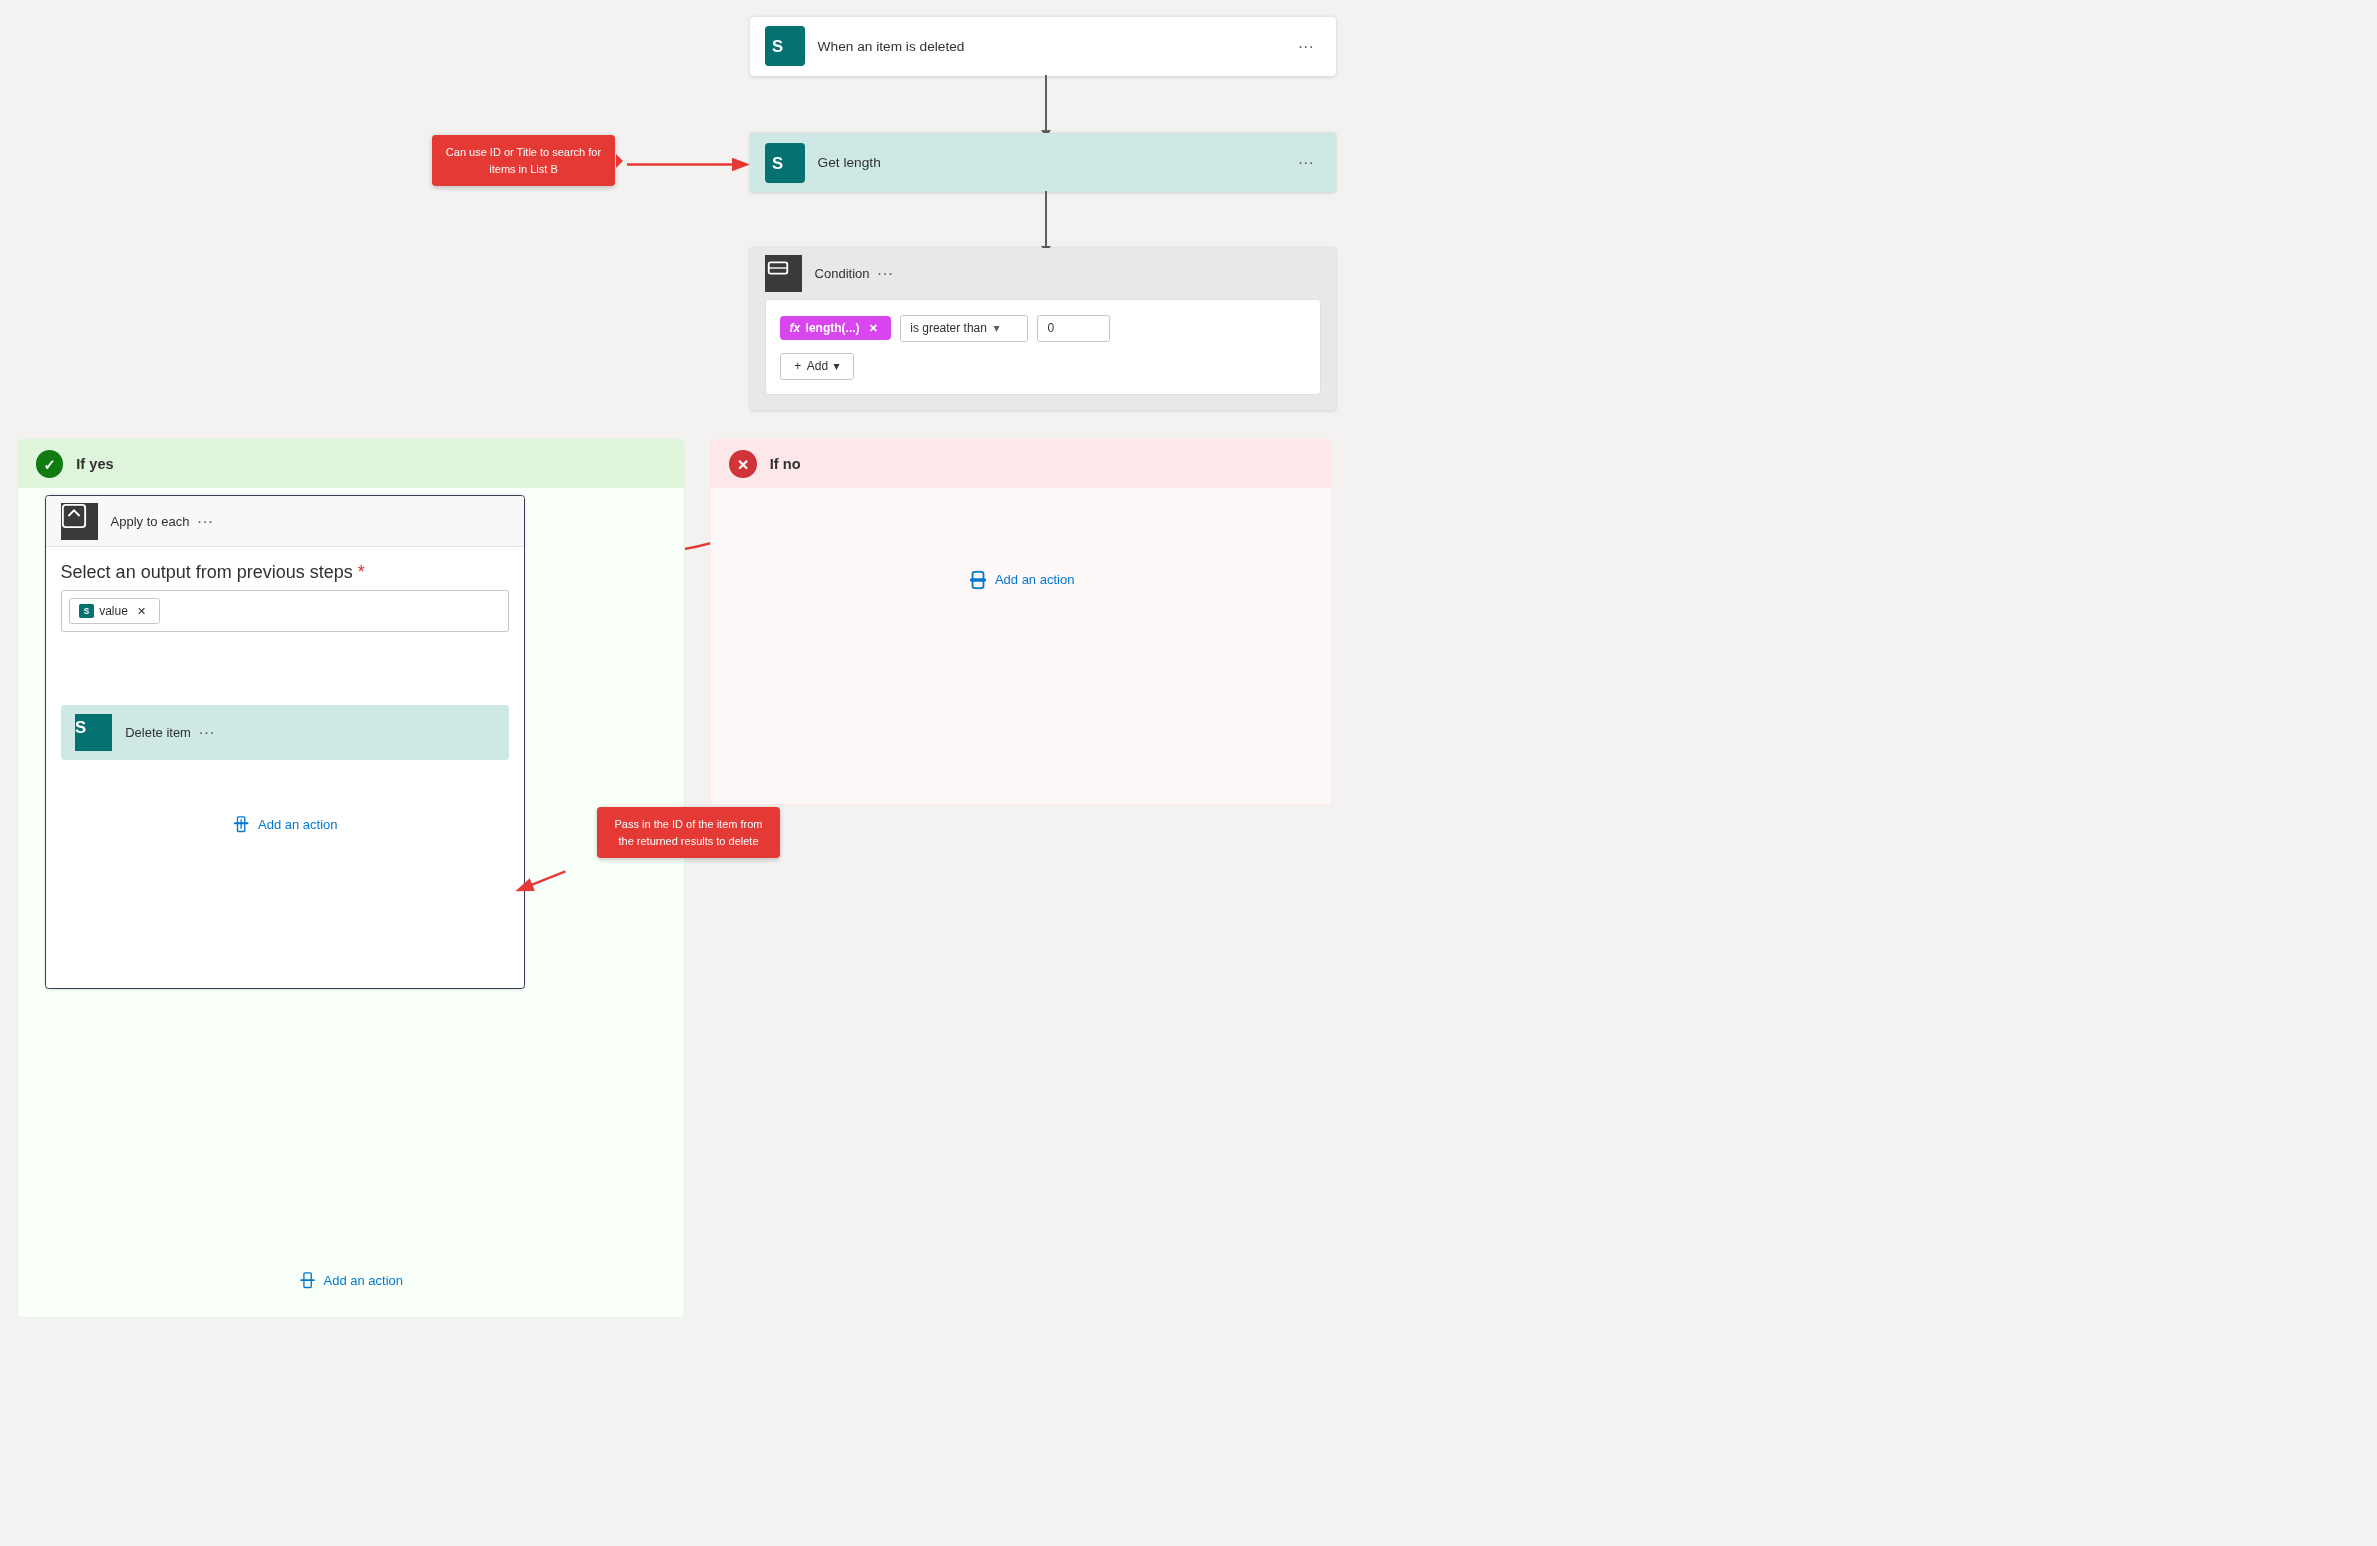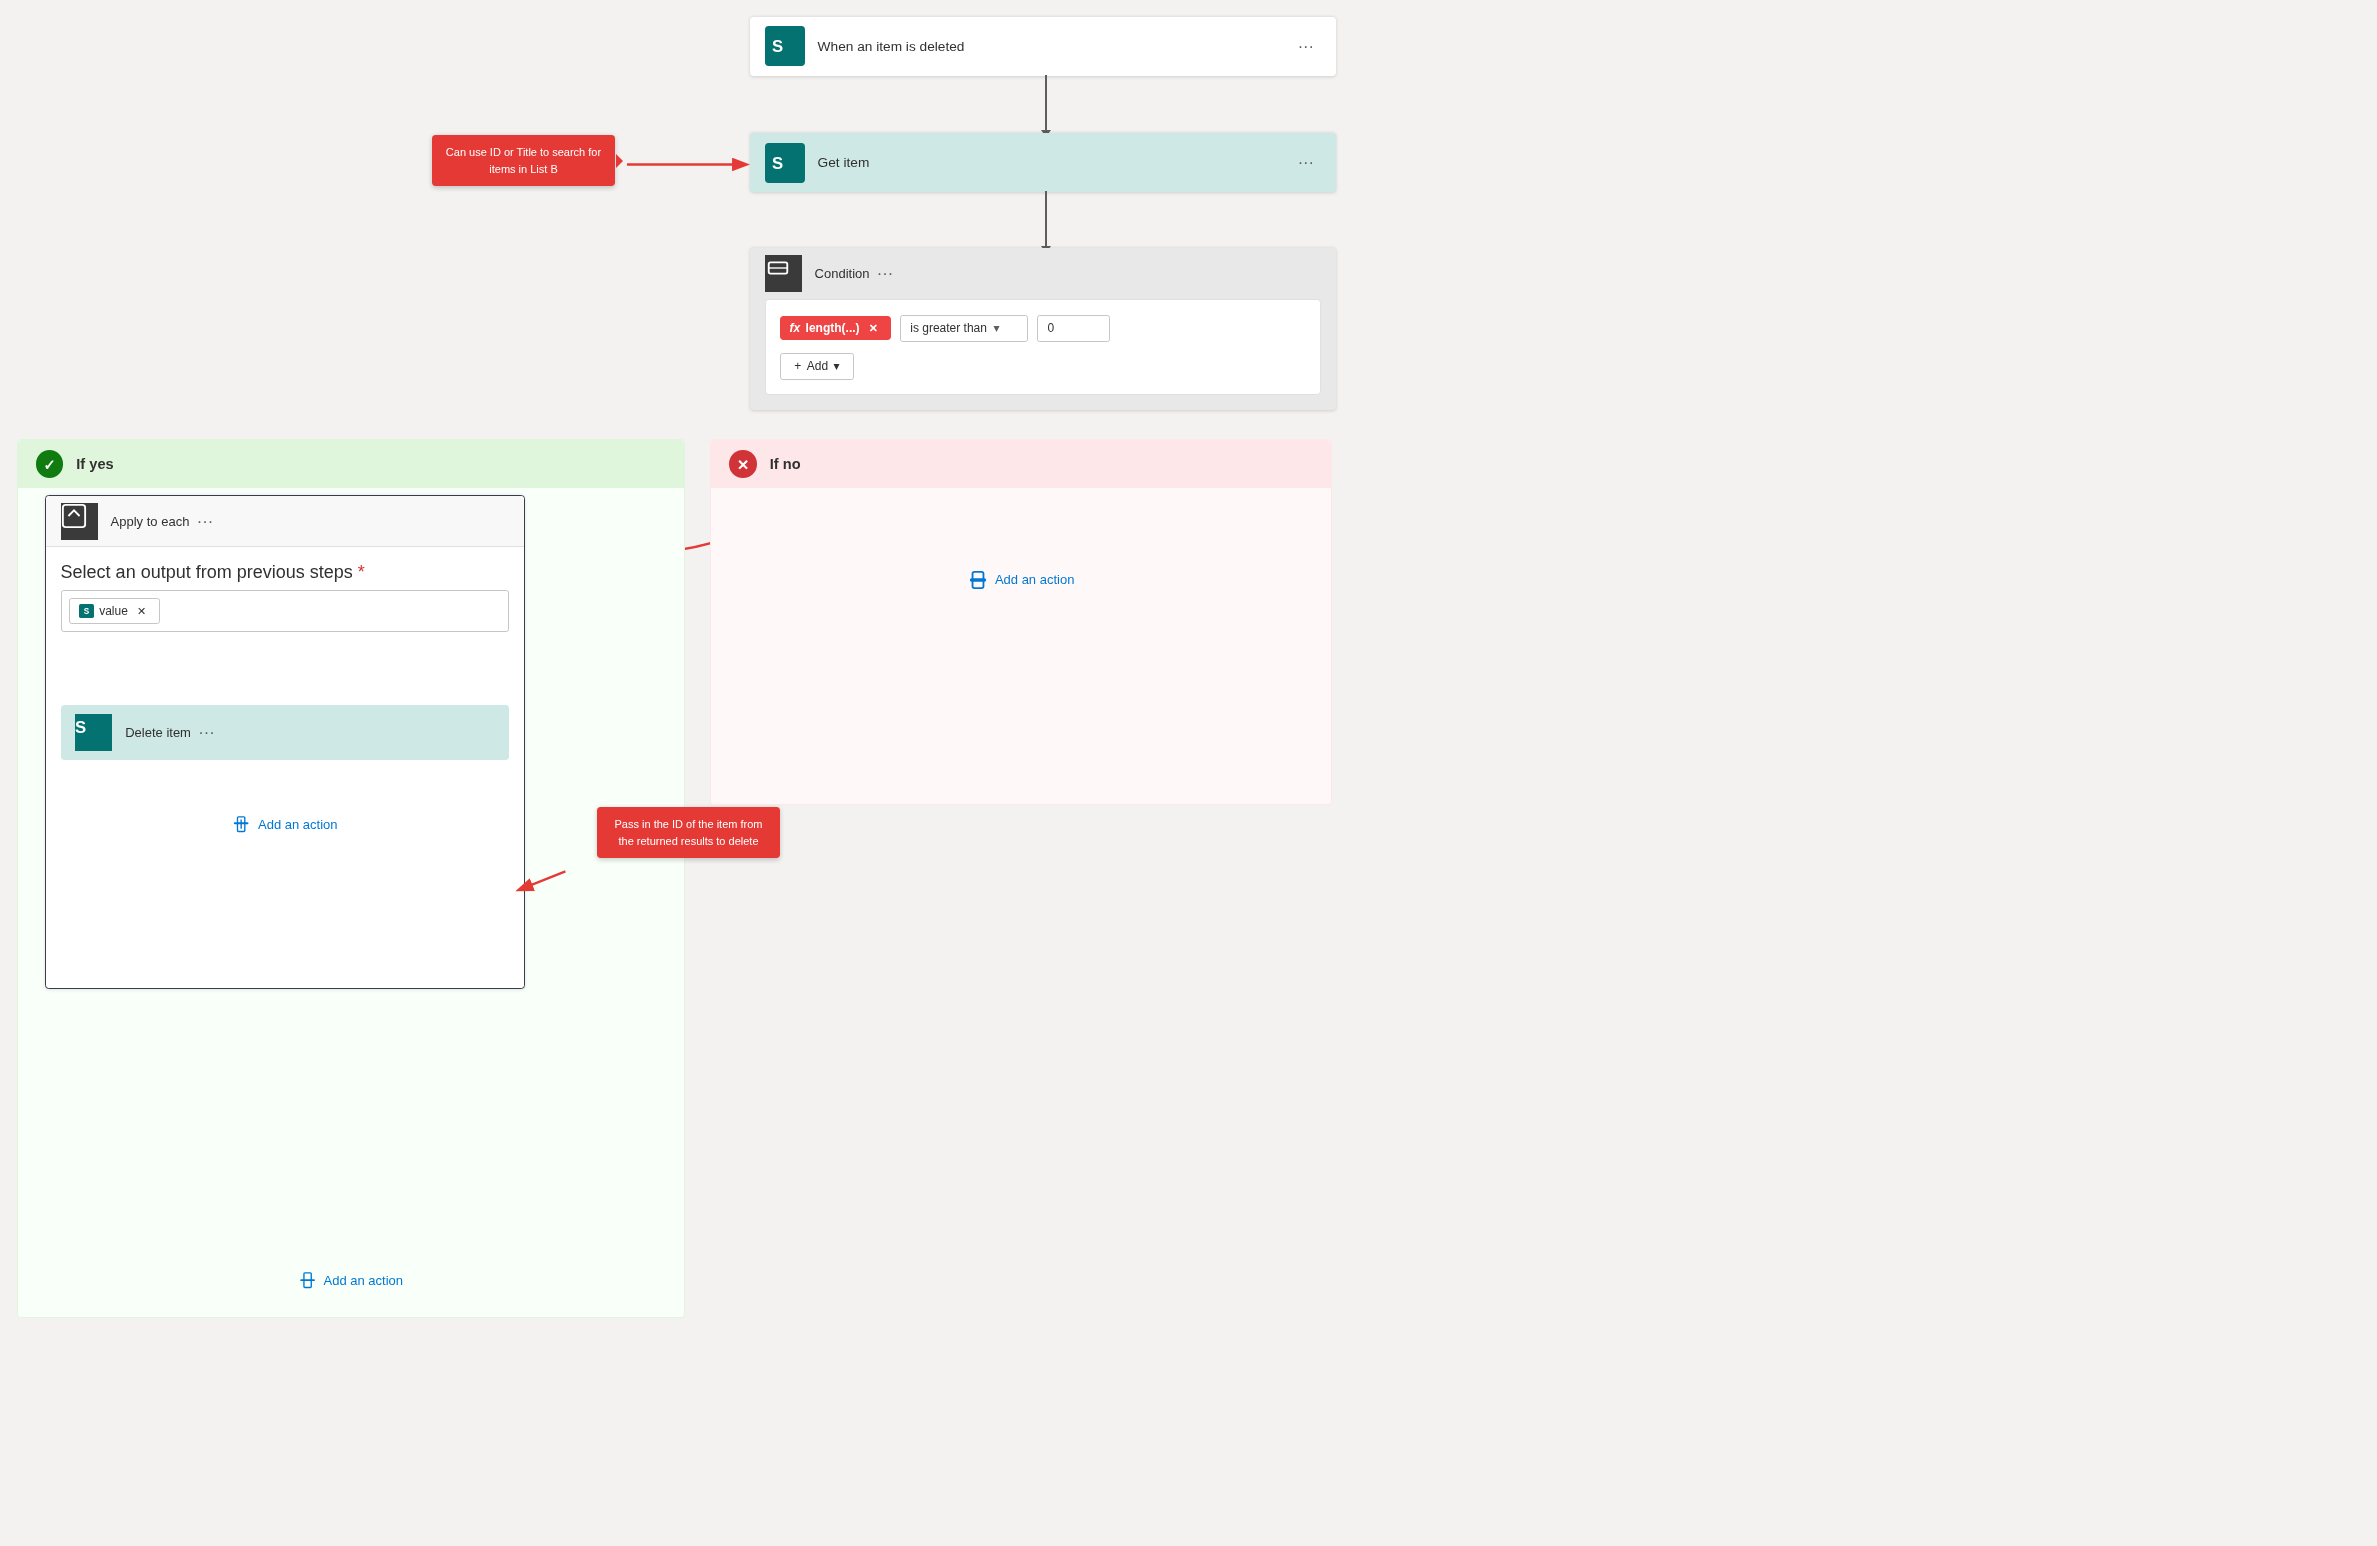--- a/index.html
+++ b/index.html
@@ -102,21 +102,21 @@
       border: 0.9px solid #e0e0e0;
     }
     .condition-row {
       display: flex;
       align-items: center;
       gap: 9.2px;
       margin-bottom: 11px;
     }
 
     .func-badge {
-      background: #ef4444;
+      background: #d946ef;
       color: #fff;
       border-radius: 3.7px;
       padding: 3.7px 9.2px;
       font-size: 12px;
       display: flex;
       align-items: center;
       gap: 5.5px;
       font-weight: 600;
     }
     .func-badge .fx-icon {
@@ -320,21 +320,21 @@
     <div class="connector-line" style="height:55px;"></div>
     <div class="connector-arrow"></div>
   </div>
 
   <div class="flow-block" style="left:750px; top:133px; width:586px; background:#cde8e5;">
     <div class="block-icon icon-teal">
       <svg viewBox="0 0 28 28" fill="white" style="font-size:14px">
           <text y="20" font-size="18" font-weight="bold">S</text>
         </svg>
     </div>
-    <span class="block-title">Get item</span>
+    <span class="block-title">Get length</span>
     <span class="ellipsis-btn">···</span>
   </div>
 
   <div class="callout callout-arrow-right" style="left:432px; top:135px; width:201px;">
     <span>Can use ID or Title to search for items in List B</span>
   </div>
 
   <svg style="position:absolute; left:627px; top:146px; pointer-events:none;" width="137" height="37" viewBox="0 0 150 40">
     <defs>
         <marker id="ah1" markerWidth="8" markerHeight="8" refX="6" refY="3" orient="auto">

